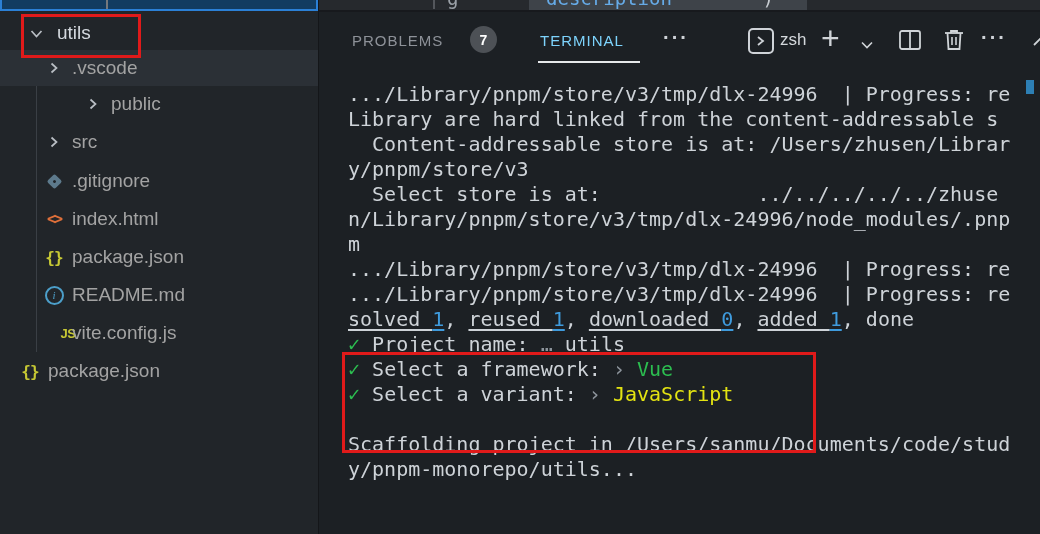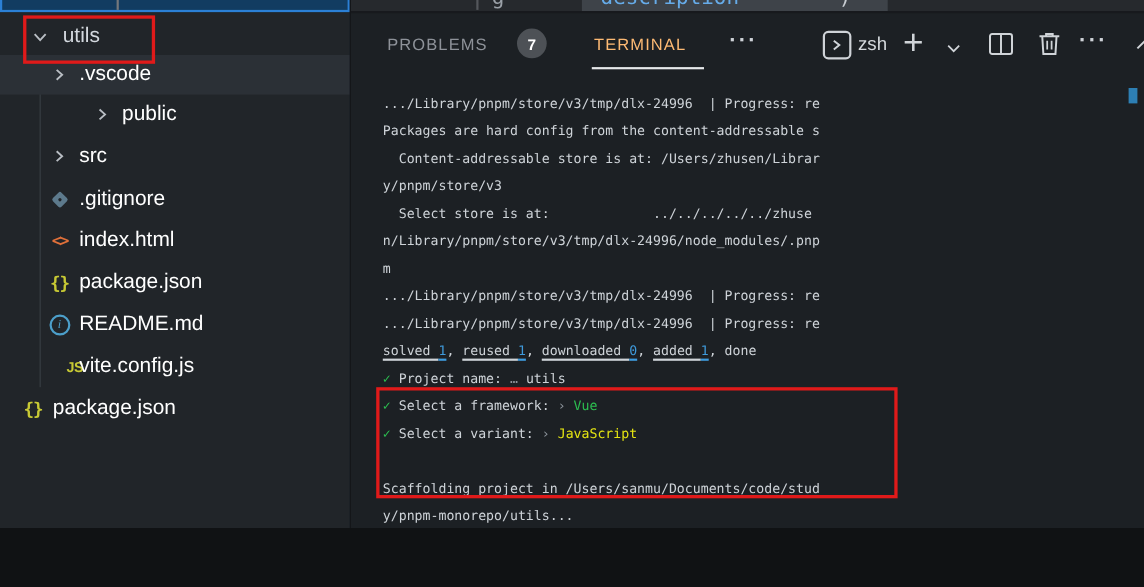--- a/index.html
+++ b/index.html
@@ -1,28 +1,28 @@
 <!DOCTYPE html>
 <html style="--terminal_fg: #ced3d8; --green: #2cbe50; --yellow: #e3e312; --blue: #3f9bdd; --gray: #8d949c; --annotation: #e01a1a; --token_blue: #66abe8;"><head>
 <meta charset="utf-8">
 <style>
   html,body{margin:0;padding:0;background:#101214;}
-  #app{position:relative;width:1040px;height:480px;overflow:hidden;
+  #app{position:relative;width:1040px;height:534px;overflow:hidden;
        font-family:"Liberation Sans","DejaVu Sans",sans-serif;background:#1c2024;}
 
   
   #sidebar{position:absolute;left:0;top:0;width:318px;height:534px;background:#212529;overflow:hidden;}
   #sidebar-top-strip{position:absolute;left:0;top:-2px;width:318px;height:13px;box-sizing:border-box;
        background:#123c61;border:2px solid #2b80d6;}
   #sidebar-top-divider{position:absolute;left:104px;top:0;width:2px;height:9px;background:#75787c;}
   .trow{position:absolute;left:0;width:318px;height:36px;}
   .trow.hl{background:#2b3036;}
   .ticon{position:absolute;top:50%;transform:translateY(-50%);width:20px;height:20px;
        display:flex;align-items:center;justify-content:center;}
-  .tlbl{position:absolute;top:50%;transform:translateY(-50%);font-size:19px;color:#ffffff;white-space:nowrap;}
+  .tlbl{position:absolute;top:50%;transform:translateY(-50%);font-size:19px;color:#a3a3a3;white-space:nowrap;}
   #utils-row .tlbl{color:#d4d9df;}
   #indent-guide{position:absolute;left:36px;top:52px;width:1px;height:300px;background:#3a3f45;}
   .diamond{width:11px;height:11px;background:#5d7a8c;transform:rotate(45deg);border-radius:2px;position:relative;}
   .diamond::after{content:"";position:absolute;left:4px;top:4px;width:3px;height:3px;border-radius:50%;background:#212529;}
   .glyph-html{color:#e0703a;font-family:"DejaVu Sans Mono",monospace;font-weight:bold;font-size:15px;letter-spacing:-2px;}
   .glyph-json{color:#c7c934;font-family:"DejaVu Sans Mono",monospace;font-weight:bold;font-size:16px;letter-spacing:-1px;}
   .glyph-js{color:#c7c934;font-weight:bold;font-size:13px;letter-spacing:-0.5px;}
   .glyph-info{width:15px;height:15px;border:2px solid #4c9fca;border-radius:50%;color:#4c9fca;
        font-size:11px;line-height:15px;text-align:center;font-family:"Liberation Serif",serif;font-style:italic;}
 
@@ -46,36 +46,36 @@
   #strip-token{left:227px;width:250px;}
   #strip-token .code{color:var(--token_blue);}
   #strip-right{left:432px;width:40px;}
   #strip-right .code{color:#c8cdd2;}
   #editor-seam{position:absolute;left:0;top:10px;width:722px;height:2px;background:#17191d;}
 
   
   #panel-header{position:absolute;left:0;top:12px;width:722px;height:58px;}
   .ptab{position:absolute;top:20px;font-size:15px;letter-spacing:1px;white-space:nowrap;}
   #tab-problems{left:34px;color:#8e9299;}
-  #tab-terminal{left:222px;color:#fdba74;}
+  #tab-terminal{left:222px;color:#7dd3fc;}
   #terminal-underline{position:absolute;left:220px;top:49px;width:102px;height:2px;background:#e6e8ea;}
   #problems-badge{position:absolute;left:152px;top:14px;width:27px;height:27px;border-radius:50%;
        background:#4d5156;color:#fff;font-size:14px;font-weight:bold;display:flex;align-items:center;justify-content:center;}
   .hdots{position:absolute;top:14px;color:#cfd3d8;font-size:20px;font-weight:bold;letter-spacing:2px;}
   #tabs-more{left:345px;}
   #actions-more{left:663px;}
   #shell-icon{position:absolute;left:430px;top:16px;width:22px;height:22px;border:2px solid #cfd3d8;border-radius:5px;
        display:flex;align-items:center;justify-content:center;}
   #shell-label{position:absolute;left:462px;top:18px;font-size:17px;color:#d4d8dc;}
   #new-terminal{position:absolute;left:503px;top:8px;font-size:32px;font-weight:200;color:#d0d4d8;}
   .icon-abs{position:absolute;}
 
   
   #terminal-output{position:absolute;left:30px;top:82px;width:690px;}
-  .tline{height:25px;font-family:"DejaVu Sans Mono",monospace;font-size:12px;line-height:25px;
+  .tline{height:25px;font-family:"DejaVu Sans Mono",monospace;font-size:20px;line-height:25px;
        color:var(--terminal_fg);white-space:pre;}
   .c-green{color:var(--green);}
   .c-yellow{color:var(--yellow);}
   .c-blue{color:var(--blue);}
   .c-gray{color:var(--gray);}
   .u{text-decoration:underline;text-underline-offset:3px;text-decoration-thickness:2px;}
 
   #term-scroll-thumb{position:absolute;left:708px;top:80px;width:8px;height:14px;background:#2d7fb4;}
 </style>
 </head>
@@ -212,21 +212,21 @@
       <span class="hdots" id="actions-more">···</span>
       <span class="icon-abs" style="left:714px;top:22px;">
         <svg width="16" height="12" viewBox="0 0 16 12">
             <polyline points="2,9 8,3 14,9" fill="none" stroke="#d0d4d8" stroke-width="1.8"></polyline>
           </svg>
       </span>
     </div>
 
     <div id="terminal-output">
         <div class="tline"><span>.../Library/pnpm/store/v3/tmp/dlx-24996  | Progress: re</span></div>
-        <div class="tline"><span>Packages are hard config from the content-addressable s</span></div>
+        <div class="tline"><span>Library are hard linked from the content-addressable s</span></div>
         <div class="tline"><span>  Content-addressable store is at: /Users/zhusen/Librar</span></div>
         <div class="tline"><span>y/pnpm/store/v3</span></div>
         <div class="tline"><span>  Select store is at:             ../../../../../zhuse</span></div>
         <div class="tline"><span>n/Library/pnpm/store/v3/tmp/dlx-24996/node_modules/.pnp</span></div>
         <div class="tline"><span>m</span></div>
         <div class="tline"><span>.../Library/pnpm/store/v3/tmp/dlx-24996  | Progress: re</span></div>
         <div class="tline"><span>.../Library/pnpm/store/v3/tmp/dlx-24996  | Progress: re</span></div>
         <div class="tline"><span class="u">solved </span><span class="c-blue u">1</span><span>, </span><span class="u">reused </span><span class="c-blue u">1</span><span>, </span><span class="u">downloaded </span><span class="c-blue u">0</span><span>, </span><span class="u">added </span><span class="c-blue u">1</span><span>, done</span></div>
         <div class="tline"><span class="c-green">✓</span><span> Project name: </span><span class="c-gray">…</span><span> utils</span></div>
         <div class="tline"><span class="c-green">✓</span><span> Select a framework: </span><span class="c-gray">›</span><span> </span><span class="c-green">Vue</span></div>

